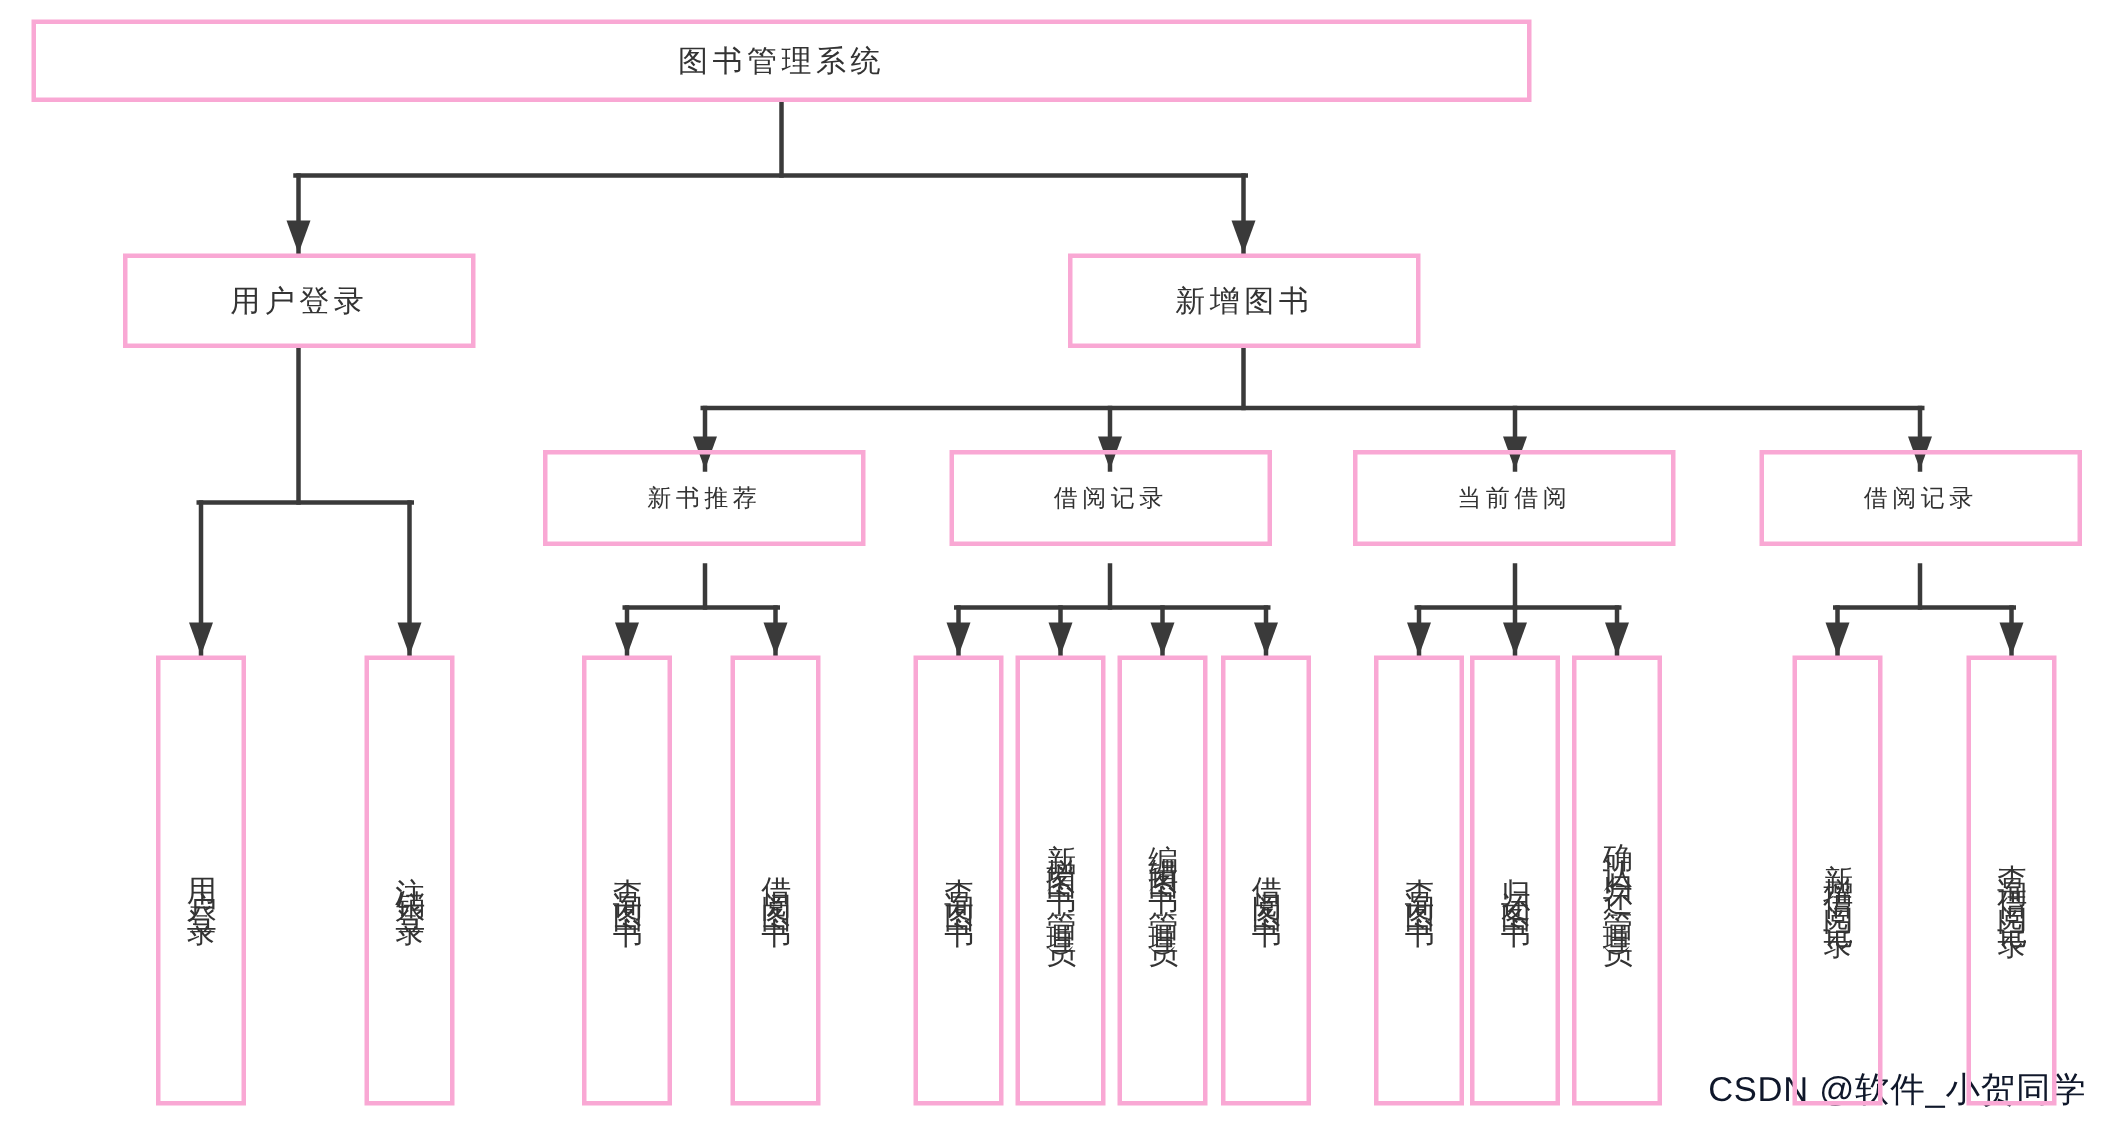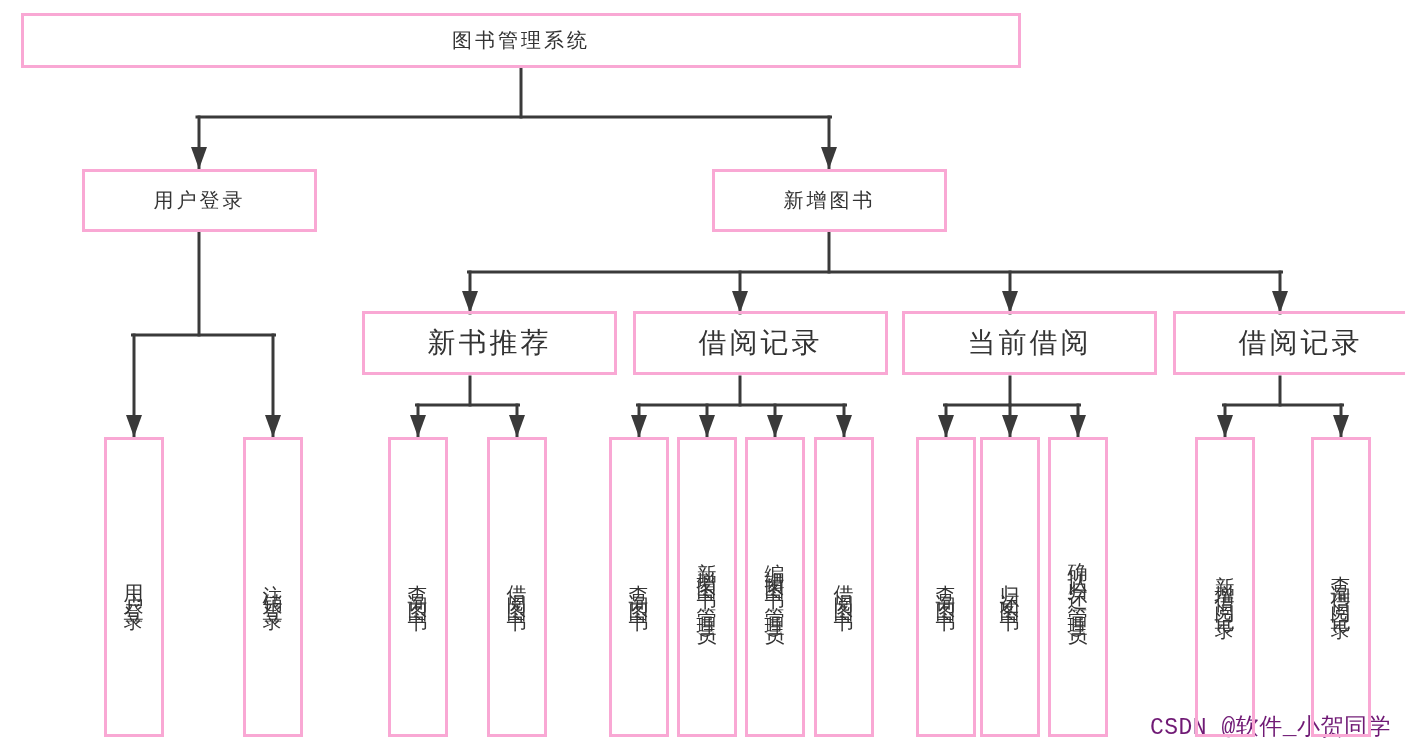--- a/index.html
+++ b/index.html
@@ -38,47 +38,46 @@
     left: 21px; top: 13px;
     width: 1000px; height: 55px;
     font-size: 20px; letter-spacing: 3px;
   }
   .l2-box {
     top: 169px;
     width: 235px; height: 63px;
     font-size: 20px; letter-spacing: 3px;
   }
   .group-box {
-    top: 311px;
-    width: 255px; height: 64px;
-    font-size: 28px; letter-spacing: 3px;
+    top: 300px;
+    width: 215px; height: 64px;
+    font-size: 16px; letter-spacing: 3px;
   }
   .leaf-box {
     top: 437px;
     width: 60px; height: 300px;
   }
   .vtext {
     writing-mode: vertical-rl;
     text-orientation: mixed;
     font-size: 20px;
     line-height: 1;
     letter-spacing: 9px;
     color: #333333;
     white-space: nowrap;
   }
   .watermark {
     position: absolute;
     right: 14px;
     bottom: 5px;
     font-size: 23px;
-    color: #701a75;
+    color: #0f172a;
     letter-spacing: 0.5px;
     white-space: nowrap;
     z-index: 1;
-    font-family: Liberation Mono, monospace;
   }
 </style>
 </head>
 <body>
 
 <div class="canvas">
 
   <svg class="connectors" viewBox="0 0 1405 747" xmlns="http://www.w3.org/2000/svg">
     <defs>
       <marker id="arr" markerUnits="userSpaceOnUse" markerWidth="26" markerHeight="20" refX="22" refY="8" orient="auto" overflow="visible">

